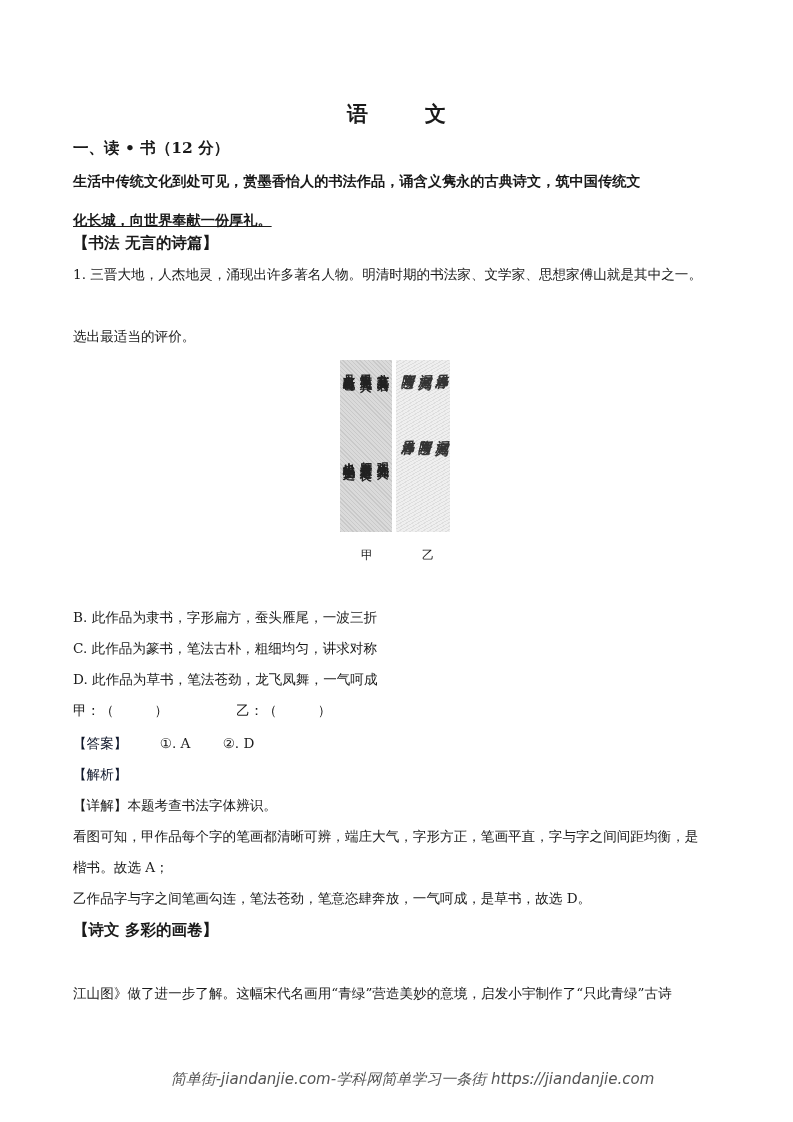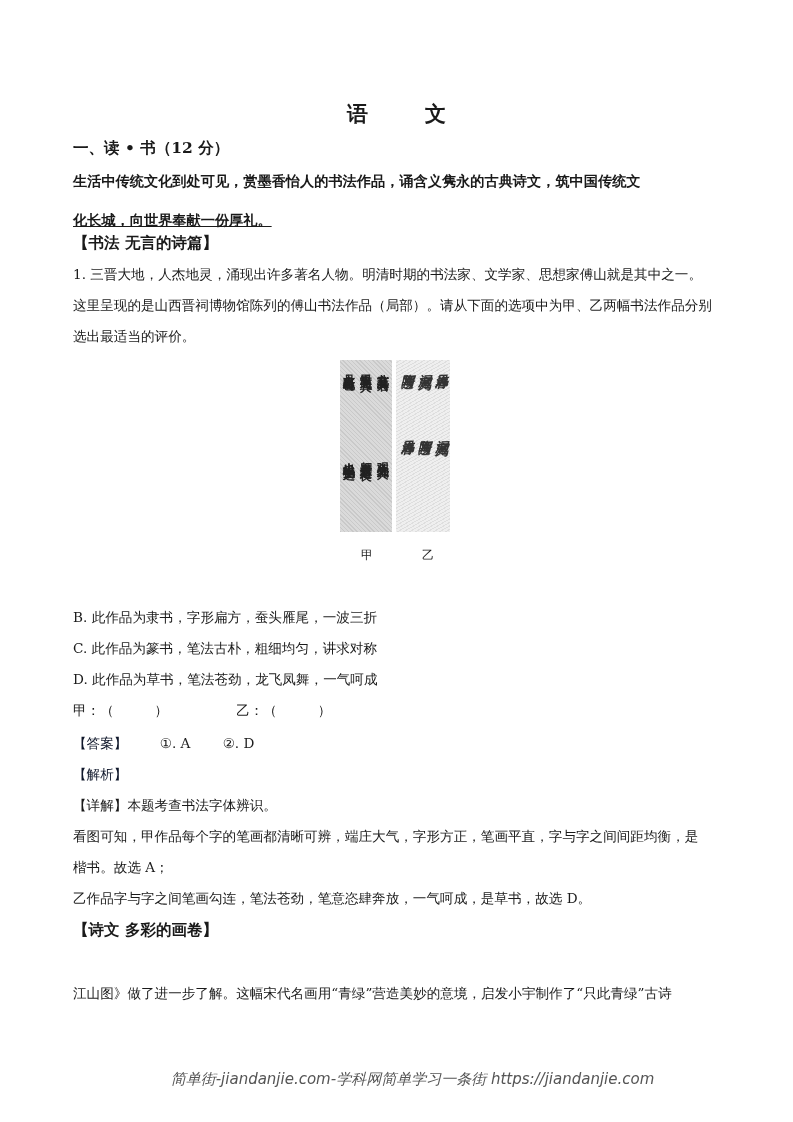--- a/index.html
+++ b/index.html
@@ -49,21 +49,20 @@
 <div class="page">
 
   <div class="title">语　文</div>
 
   <div class="line bold sec" style="top:138px;">一、读 • 书（12 分）</div>
   <div class="line bold body15" style="top:172px;">生活中传统文化到处可见，赏墨香怡人的书法作品，诵含义隽永的古典诗文，筑中国传统文</div>
   <div class="line bold body15" style="top:211px;text-decoration:underline;">化长城，向世界奉献一份厚礼。</div>
 
   <div class="line bold sec" style="top:233px;">【书法  无言的诗篇】</div>
   <div class="line body14" style="top:266px;">1. 三晋大地，人杰地灵，涌现出许多著名人物。明清时期的书法家、文学家、思想家傅山就是其中之一。</div>
-  <div class="line body14" style="top:297px;">这里呈现的是山西晋祠博物馆陈列的傅山书法作品（局部）。请从下面的选项中为甲、乙两幅书法作品分别</div>
   <div class="line body14" style="top:328px;">选出最适当的评价。</div>
 
   <div class="calligraphy">
     <div class="panel jia">
       <div class="col" style="right:2px;">北京有马其名马</div>
       <div class="col" style="right:19px;">千里之马而飞其</div>
       <div class="col" style="right:36px;">六月息者也野马</div>
       <div class="col" style="right:2px; top:92px;">观之大不知其</div>
       <div class="col" style="right:19px; top:92px;">翱者忽天之云是良</div>
       <div class="col" style="right:36px; top:92px;">也尘埃也生物之</div>

